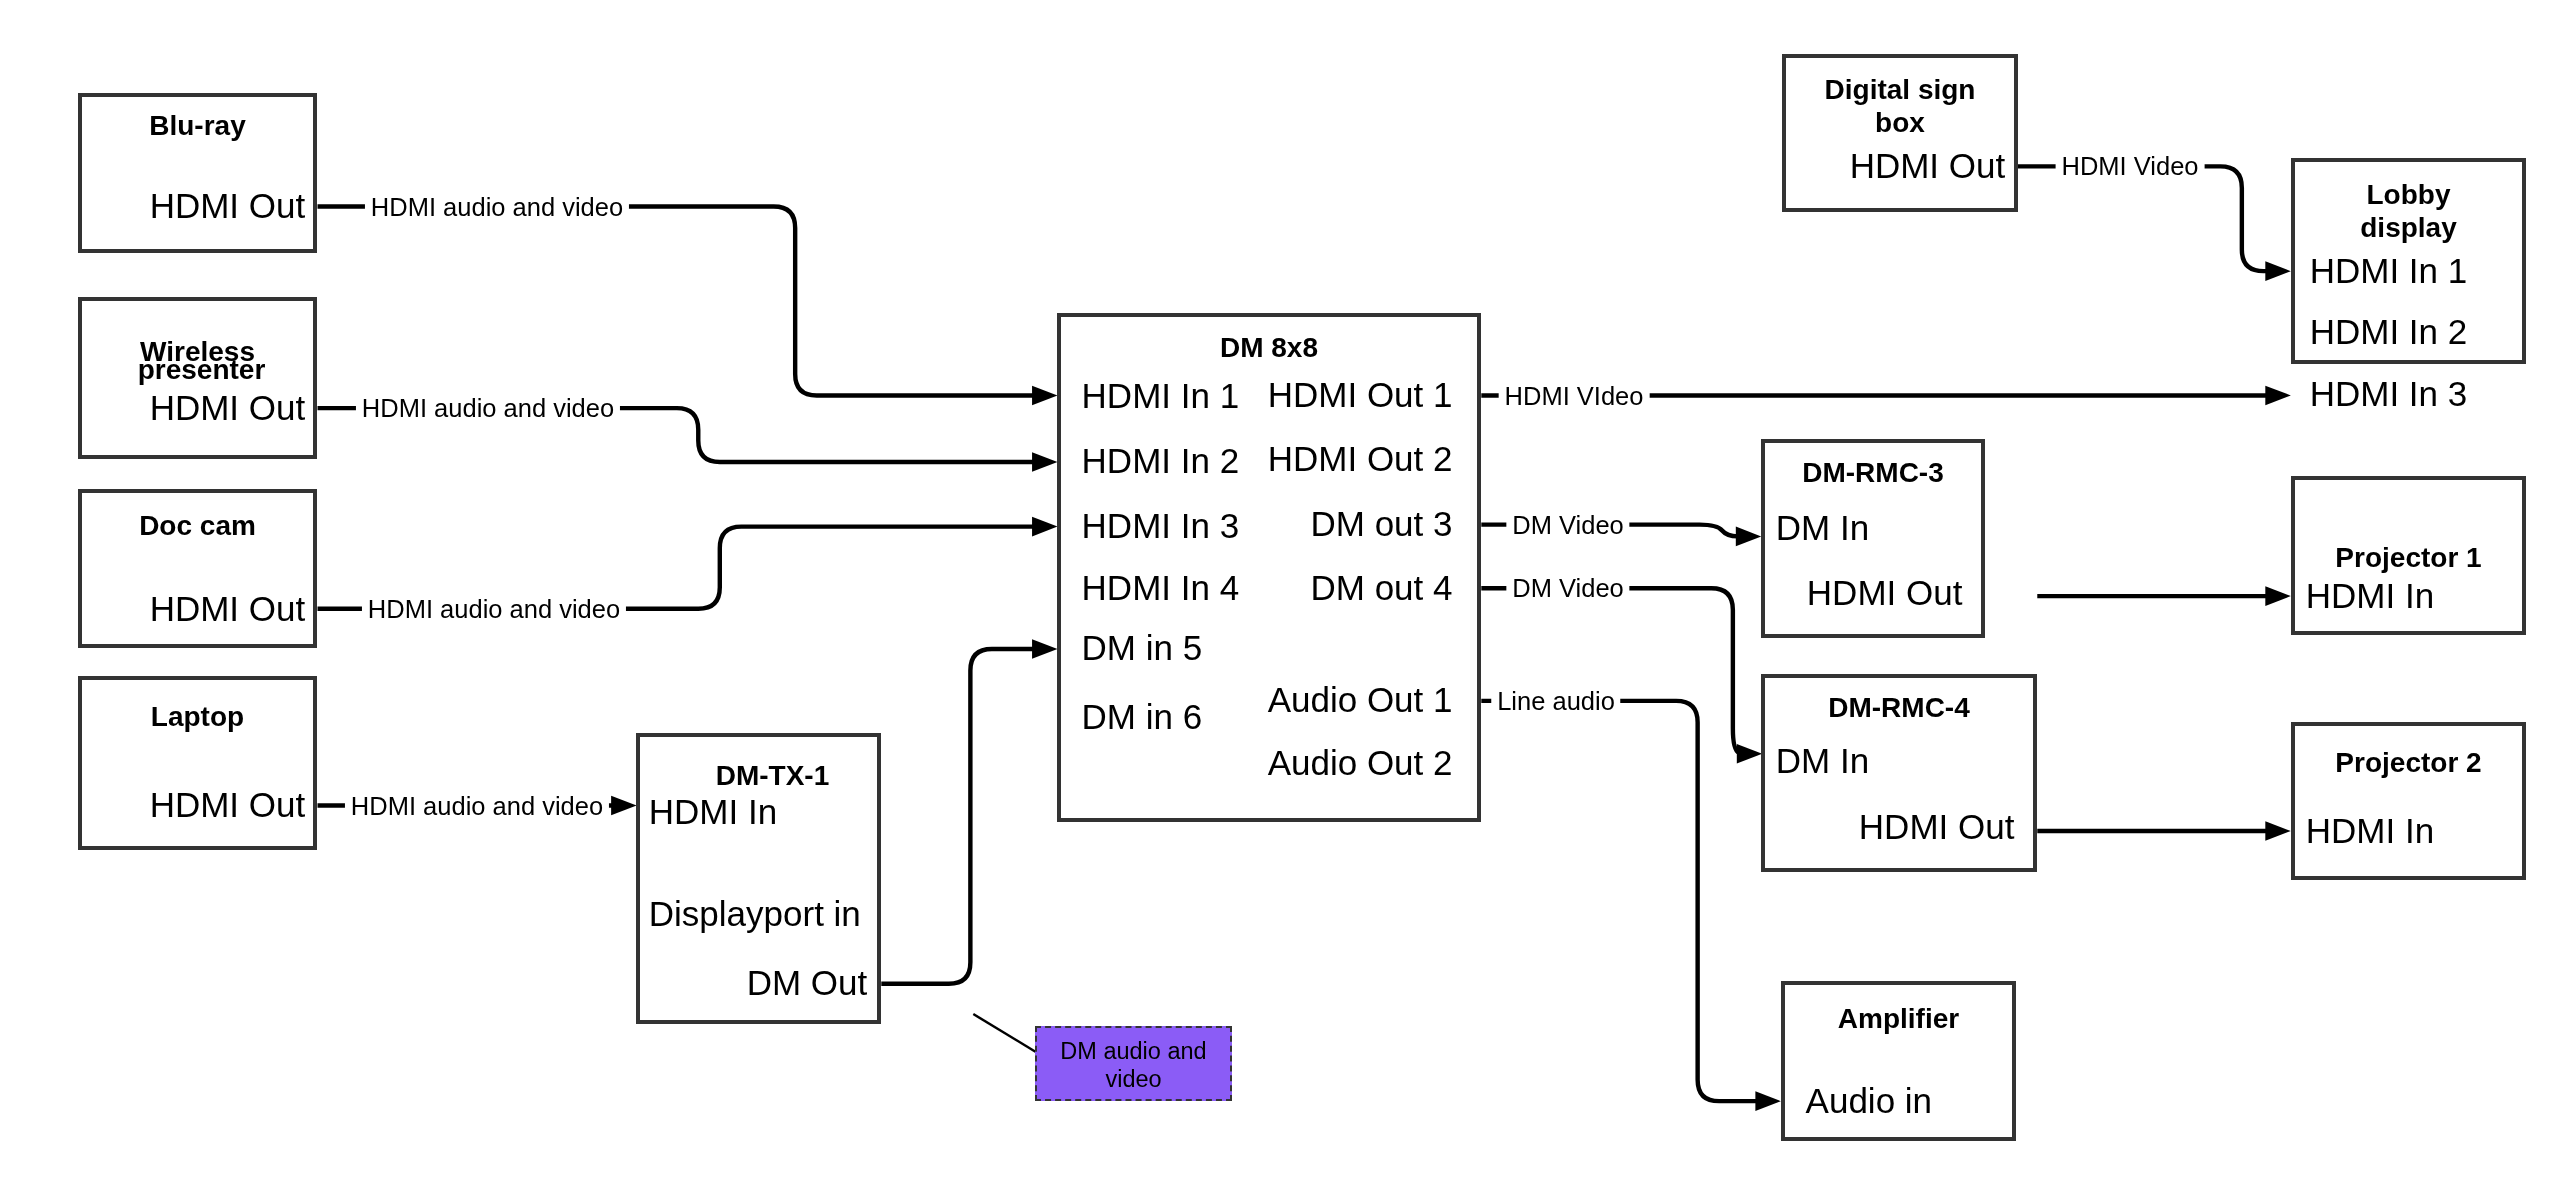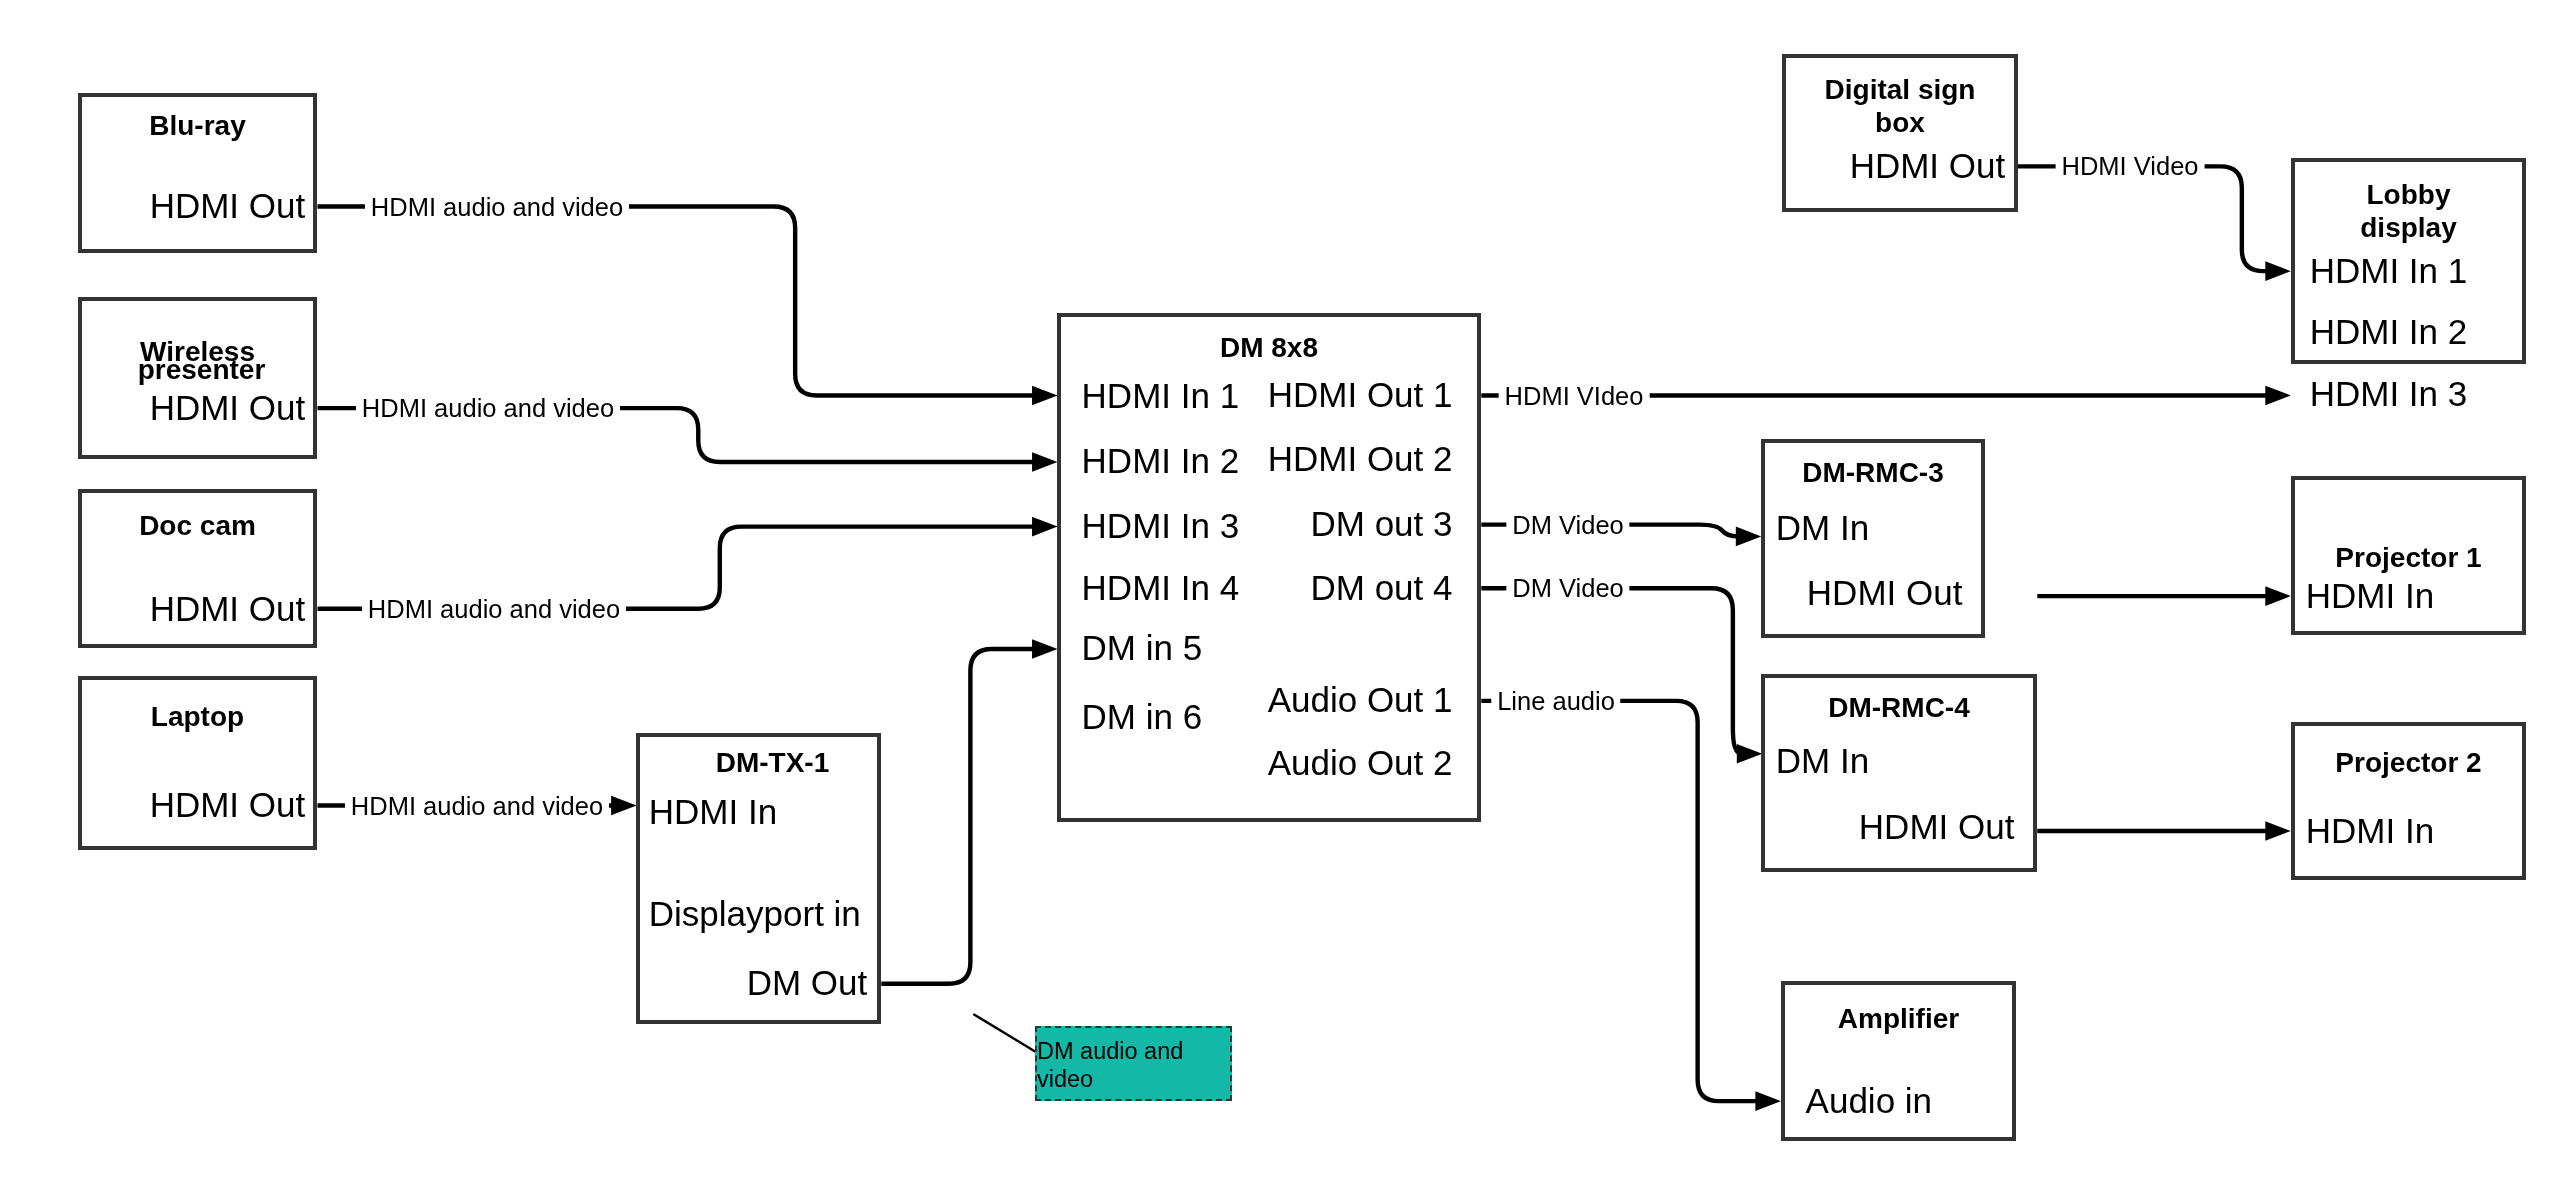--- a/index.html
+++ b/index.html
@@ -5,22 +5,22 @@
   html,body{margin:0;padding:0;background:#fff;}
   .canvas{position:relative;width:2576px;height:1201px;background:#ffffff;
           font-family:"Liberation Sans",sans-serif;color:#000;overflow:hidden;}
   svg.wires{position:absolute;left:0;top:0;width:2576px;height:1201px;}
   .node{position:absolute;background:#fff;border:4.9px solid #333;box-sizing:border-box;}
   .node .title{position:absolute;left:0;right:0;text-align:center;font-weight:bold;
                font-size:28px;line-height:33px;white-space:nowrap;}
   .port{position:absolute;font-size:35px;line-height:25.5px;white-space:nowrap;}
   .edge-label{position:absolute;transform:translate(-50%,-50%);background:#fff;
               padding:0 5.9px;font-size:25.5px;line-height:29px;white-space:nowrap;}
-  .note{position:absolute;border:2px dashed #333;background:#14b8a6;box-sizing:border-box;
-        font-size:23.5px;line-height:28px;padding-top:8.8px;}
+  .note{position:absolute;border:2px dashed #333;background:#8b5cf6;box-sizing:border-box;
+        text-align:center;font-size:23.5px;line-height:28px;padding-top:8.8px;}
 </style>
 </head>
 <body>
 
 <div class="canvas">
 
   <svg class="wires" viewBox="0 0 2631 1227" fill="none" stroke="#000" stroke-width="4.5">
     <path d="M 324 211 H 790 Q 812 211 812 233 V 382 Q 812 404 834 404 H 1056"></path>
     <polygon fill="#000" stroke="none" points="1080,404 1054,394 1054,414"></polygon>
     <path d="M 324 417 H 691 Q 713 417 713 439 V 450 Q 713 472 735 472 H 1056"></path>
@@ -63,21 +63,21 @@
     <div class="title" style="top:15.7px;">Doc cam</div>
     <div class="port" style="top:103px;right:7.8px;">HDMI Out</div>
   </div>
 
   <div class="node" style="left:78px;top:676px;width:239px;height:174px;">
     <div class="title" style="top:19.6px;">Laptop</div>
     <div class="port" style="top:112px;right:7.8px;">HDMI Out</div>
   </div>
 
   <div class="node" style="left:636px;top:733px;width:245px;height:291px;">
-    <div class="title" style="top:9px;margin-left:28px;">DM-TX-1</div>
+    <div class="title" style="top:22px;margin-left:28px;">DM-TX-1</div>
     <div class="port" style="top:62px;left:8.8px;">HDMI In</div>
     <div class="port" style="top:138px;left:8.8px;margin-top:26px;">Displayport in</div>
     <div class="port" style="top:233px;right:9.8px;">DM Out</div>
   </div>
 
   <div class="node" style="left:1057px;top:313px;width:424px;height:509px;">
     <div class="title" style="top:13.7px;">DM 8x8</div>
     <div class="port" style="top:66px;left:20.6px;">HDMI In 1</div>
     <div class="port" style="top:131px;left:20.6px;">HDMI In 2</div>
     <div class="port" style="top:196px;left:20.6px;">HDMI In 3</div>

